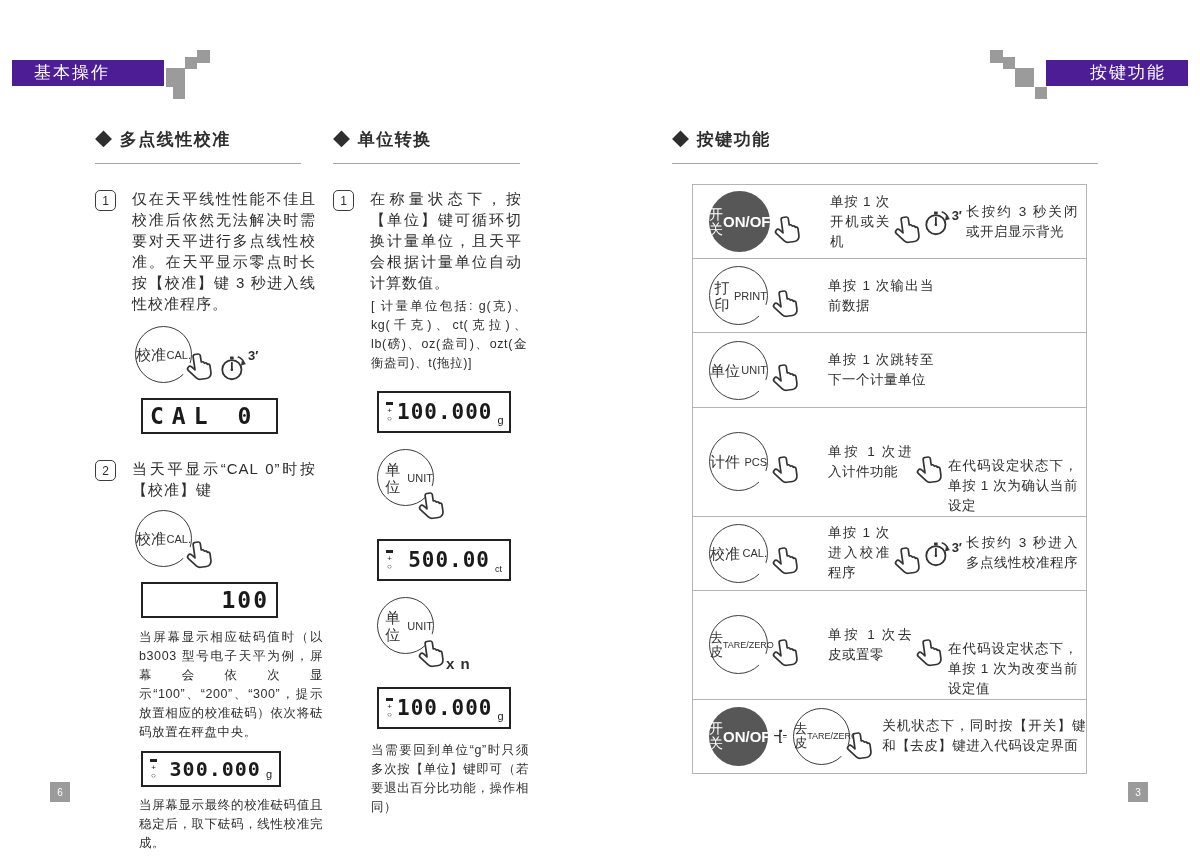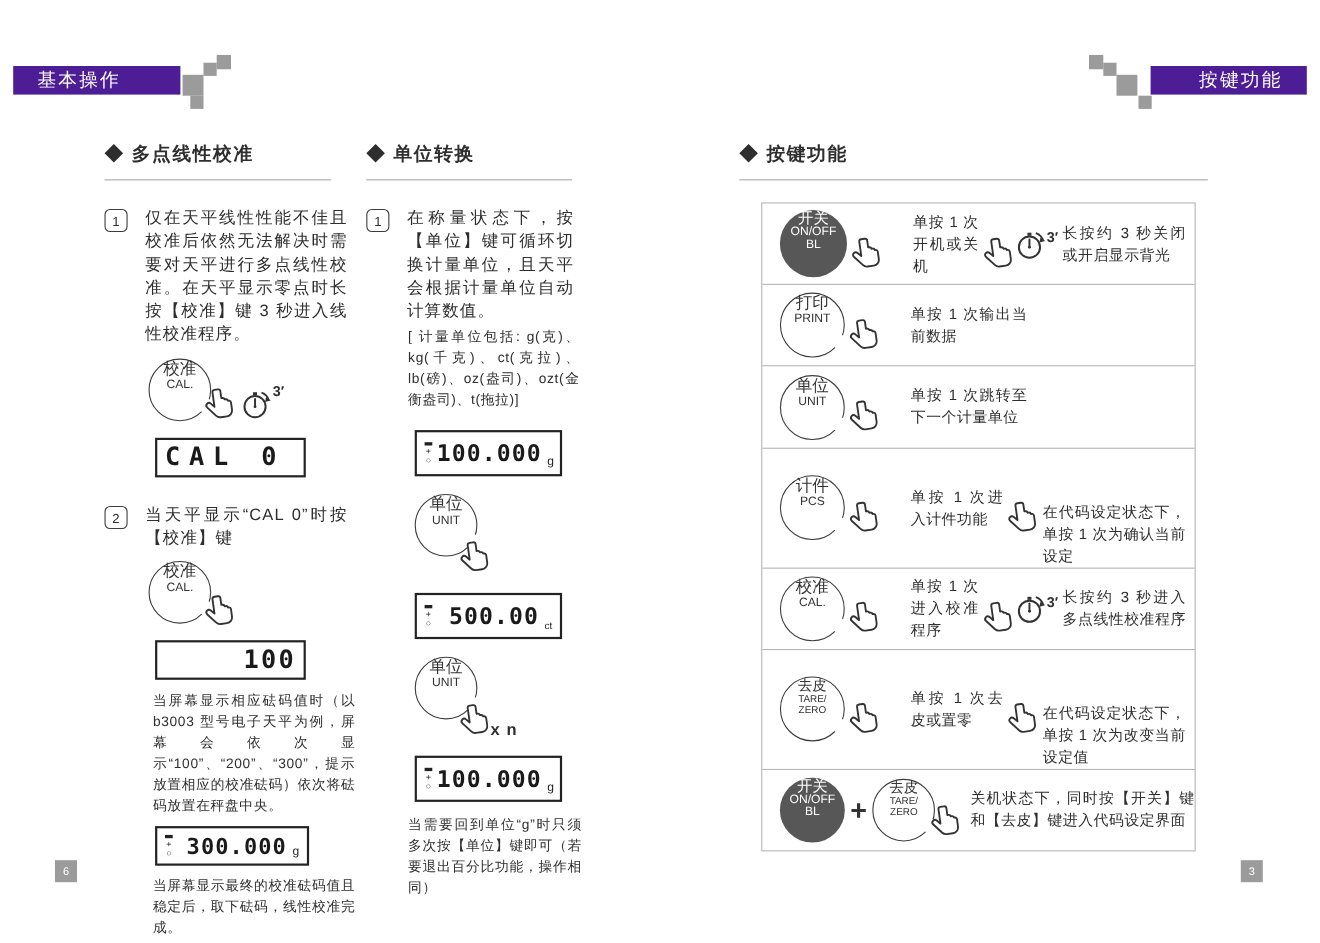--- a/index.html
+++ b/index.html
@@ -24,32 +24,32 @@
              border-bottom:1px solid #a8a8a8;}
   .col-cal .sec-title{width:206px;} .col-unit .sec-title{width:187px;} .col-keys .sec-title{width:426px;}
   
   .step{display:flex;gap:16px;margin-top:24px;}
   .stepnum{flex:0 0 auto;width:19px;height:19px;border:1.4px solid #3c3c3c;border-radius:5px;
            font-size:12px;display:flex;align-items:center;justify-content:center;margin-top:2px;}
   .steptext{font-size:15px;line-height:21px;letter-spacing:1px;text-align:justify;font-weight:500;}
   .smallnote{font-size:12.5px;line-height:19px;letter-spacing:.6px;text-align:justify;font-weight:500;}
   
   .kbtn{position:relative;width:57px;height:57px;border:1.6px solid #3c3c3c;border-radius:50%;
-        background:#fff;display:flex;flex-direction:column;align-items:center;justify-content:flex-start;
+        background:#fff;display:flex;flex-direction:row;align-items:center;justify-content:space-between;
         flex:0 0 auto;text-align:center;}
   .kbtn::after{content:"";position:absolute;right:-6px;bottom:4px;width:13px;height:13px;
                background:#fff;transform:rotate(38deg);}
   .kbtn .cn{font-size:15px;line-height:17px;color:#333;}
   .kbtn .en{font-size:11px;line-height:12px;color:#333;}
   .kbtn .en3{font-size:9px;line-height:10px;color:#333;}
   .kbtn.three .cn{font-size:13px;line-height:14px;}
   .kbtn.dark{background:#575757;border:none;}
   .kbtn.dark::after{display:none;}
   .kbtn.dark .cn{color:#fff;font-size:14px;line-height:15px;}
-  .kbtn.dark .en,.kbtn.dark .en3{color:#fff;font-weight:normal;font-size:11px;line-height:11px;}
+  .kbtn.dark .en,.kbtn.dark .en3{color:#fff;font-weight:bold;font-size:15px;line-height:11px;}
   
   .iconrow{display:flex;align-items:flex-start;}
   .hand{width:30px;height:34px;transform:rotate(-8deg);flex:0 0 auto;}
   .timer{width:32px;height:30px;flex:0 0 auto;}
   .timerlbl{font-size:13px;font-weight:bold;margin-left:-2px;}
   .times{font-size:15px;font-weight:bold;letter-spacing:1px;}
   
   .lcd{border:2px solid #222;background:#fff;height:36px;display:flex;align-items:center;
        padding:2px 7px;box-sizing:border-box;}
   .lcd-sym{display:flex;flex-direction:column;align-items:center;justify-content:center;

